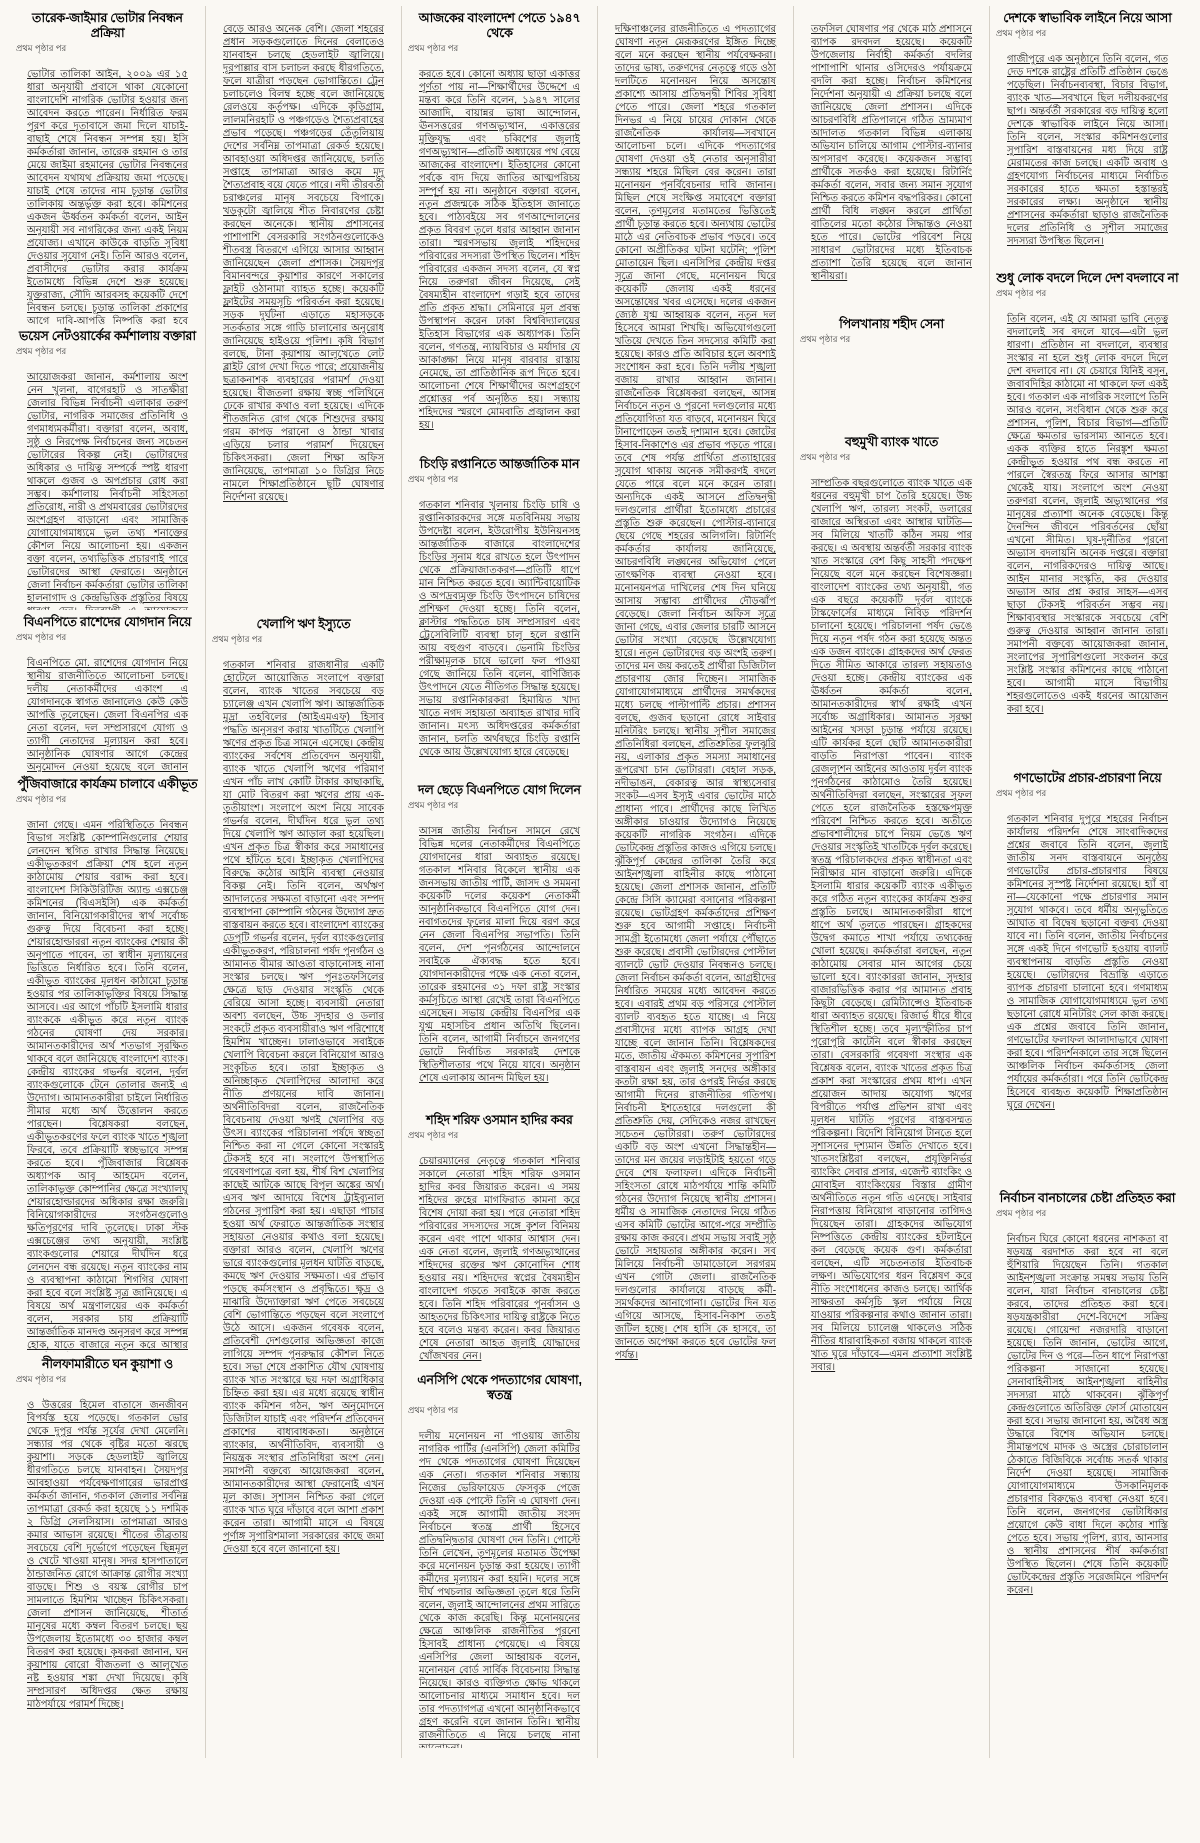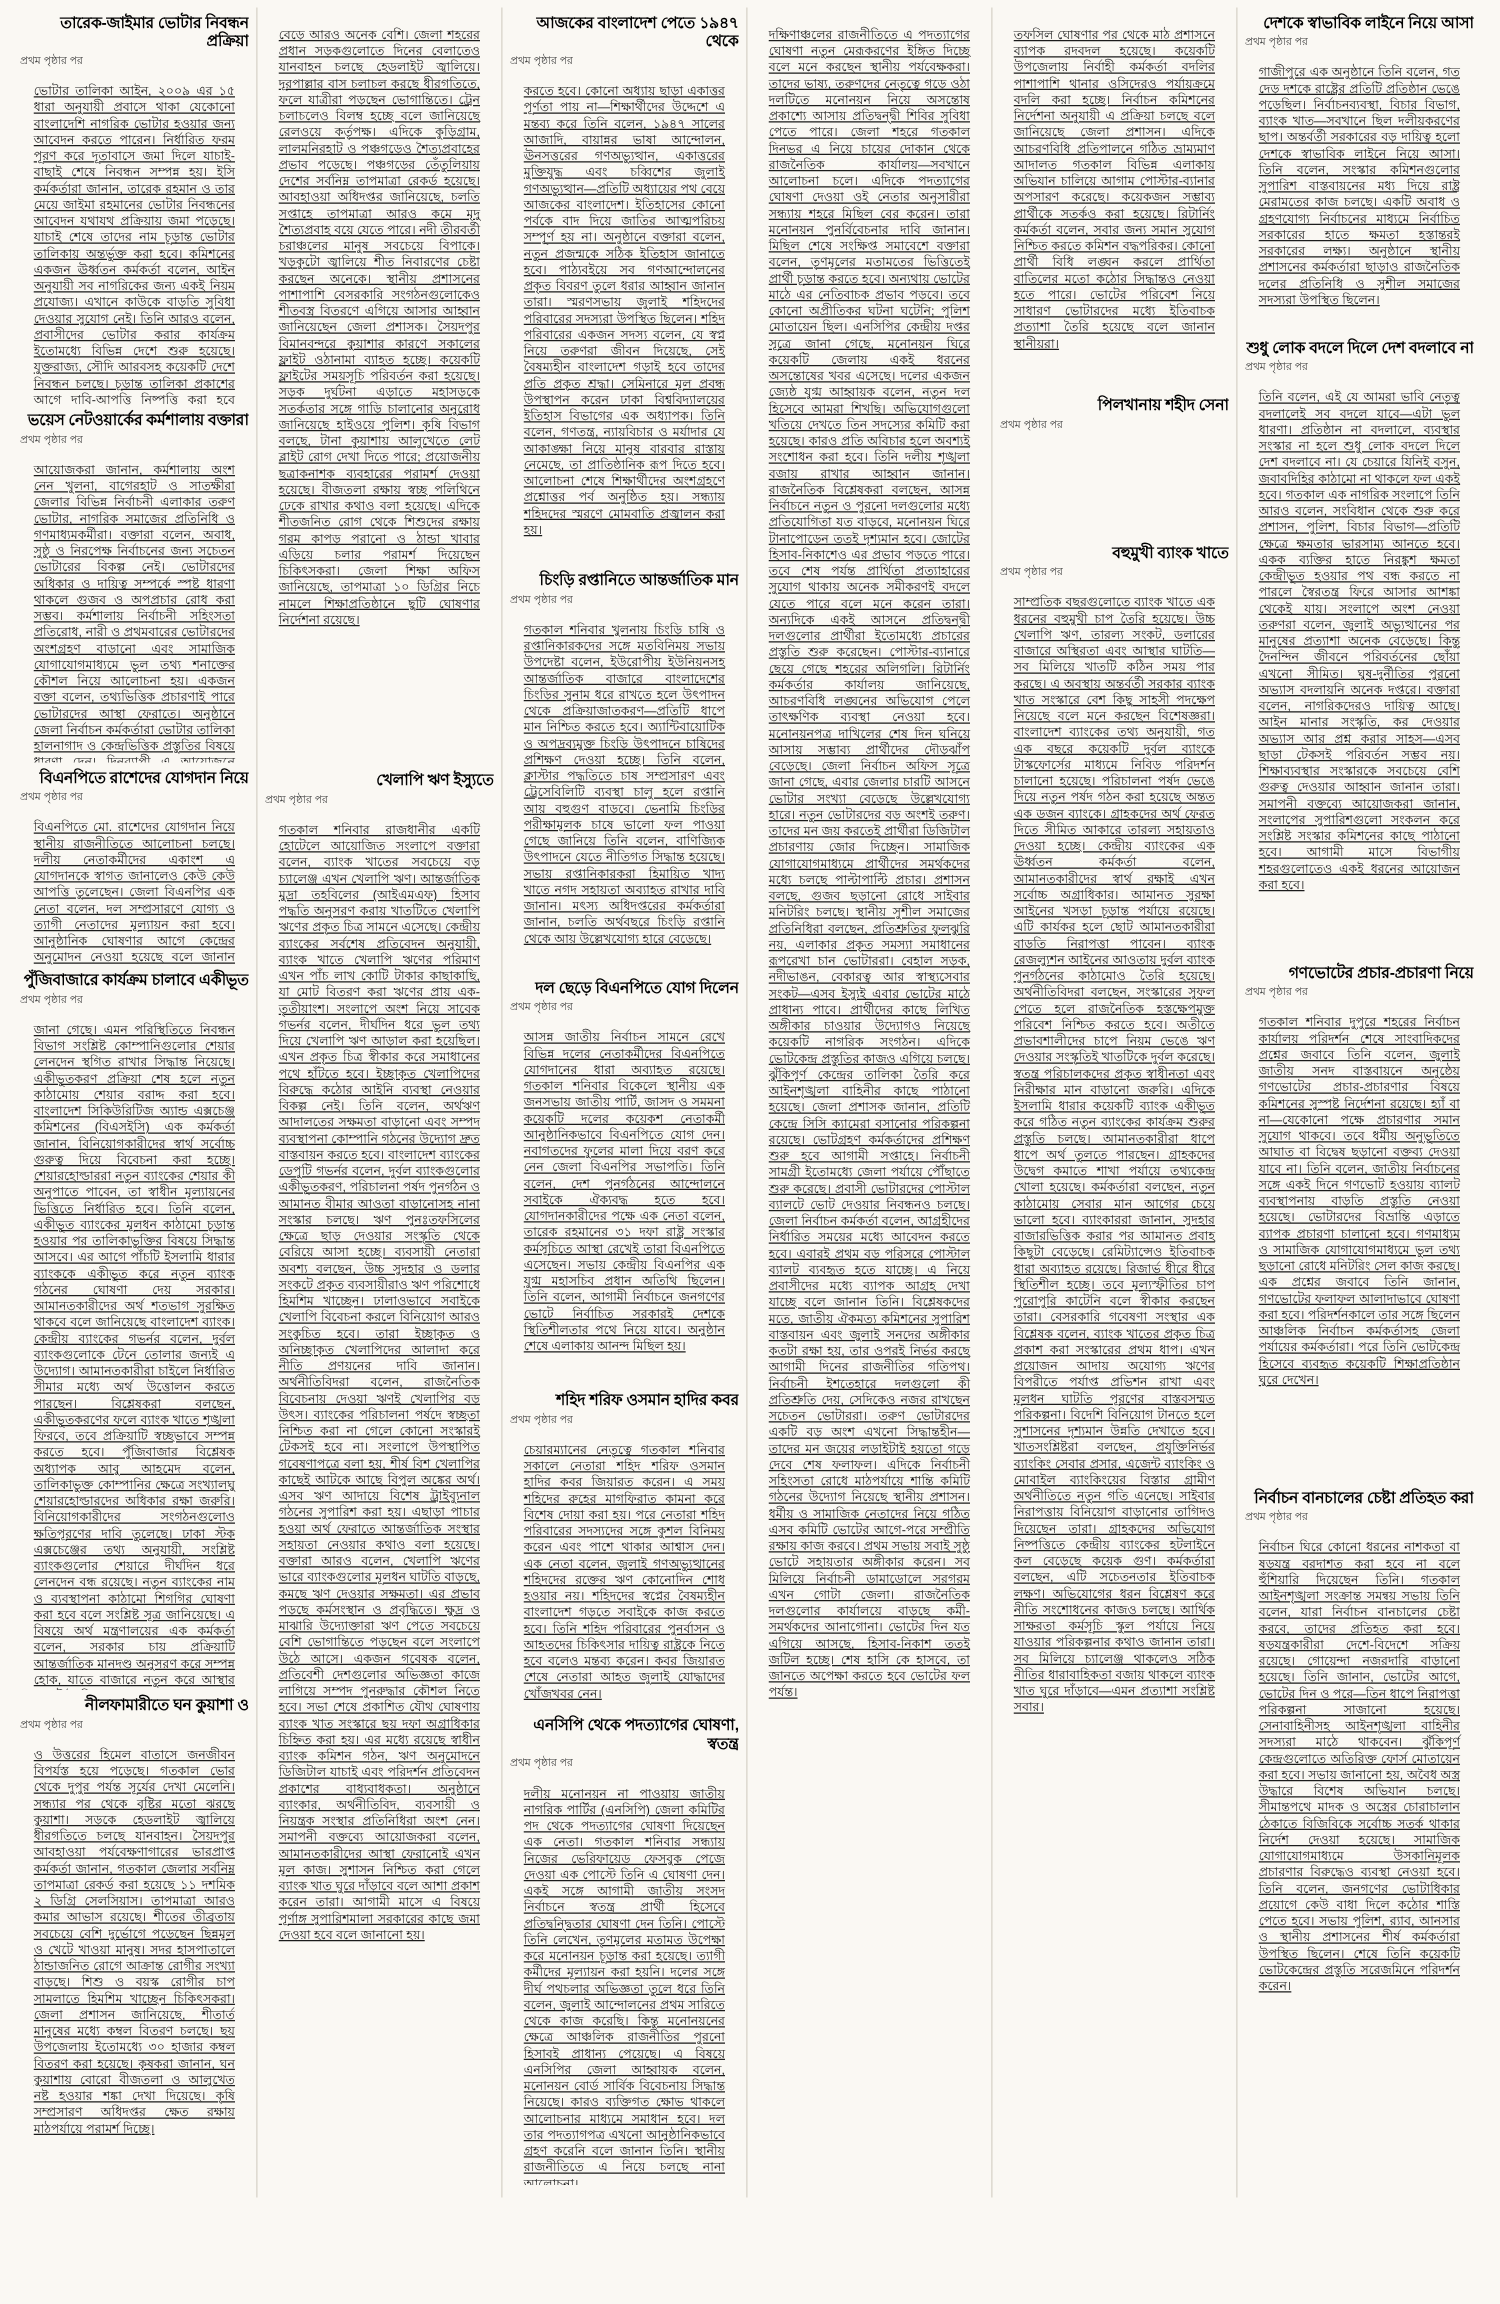--- a/index.html
+++ b/index.html
@@ -43,21 +43,21 @@
     display:flex;gap:0;padding:6px 16px 0 16px;box-sizing:border-box;
   }
   .col{
     width:183px;flex:0 0 183px;height:1752px;overflow:hidden;
     padding:0 6px;border-right:1px solid #d6d1c7;
   }
   .col:first-child{padding-left:0;}
   .col:last-child{border-right:none;padding-right:0;}
   article.art{overflow:hidden;box-sizing:border-box;padding-top:5px;}
   .hl{
-    font-size:12.5px;font-weight:bold;text-align:right;line-height:1.2;
+    font-size:12.5px;font-weight:bold;text-align:center;line-height:1.2;
     margin:0 0 1px 0;letter-spacing:-0.2px;color:#000;
   }
   .kick{font-size:8.5px;text-align:left;color:#3c3c3c;margin:0 0 3px 0;}
   .bd{
     font-size:10px;line-height:13px;text-align:justify;margin:11px;
     color:#1b1b1b;word-break:break-word;text-decoration:underline;
   }
 </style>
 </head>
 <body>

